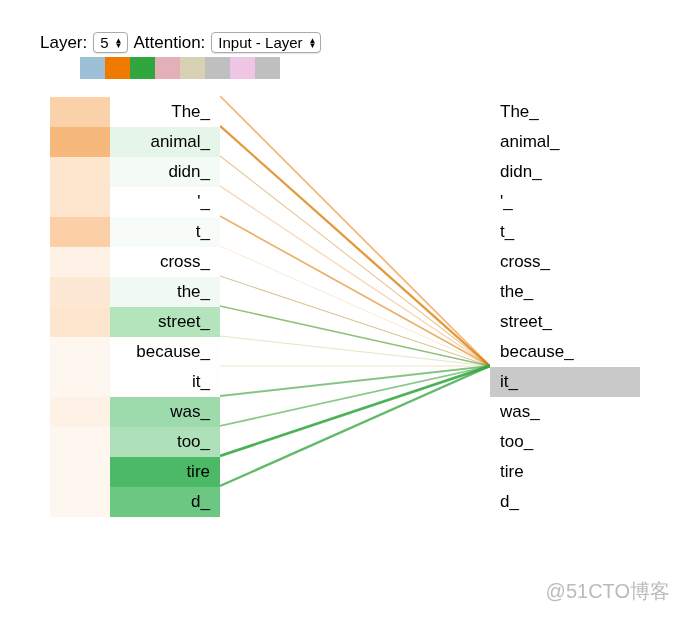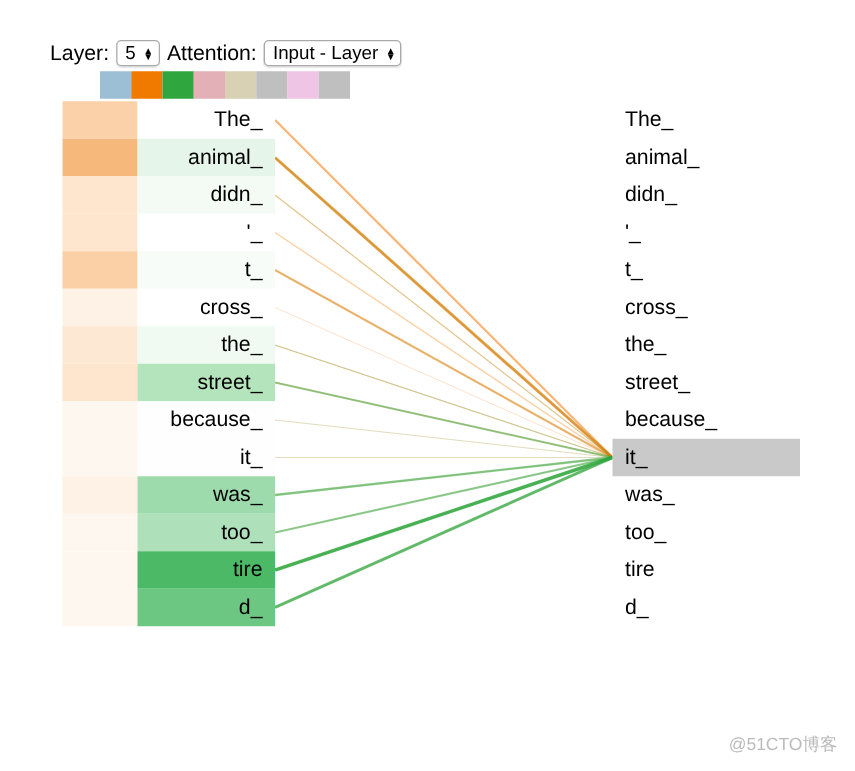--- a/index.html
+++ b/index.html
@@ -53,21 +53,21 @@
     width: 25px;
     height: 22px;
   }
   .viz {
     position: relative;
     margin-top: 2px;
     height: 520px;
   }
   .col {
     position: absolute;
-    top: 0;
+    top: 16px;
   }
   .col-left-bars { left: 30px; width: 60px; }
   .col-left-text { left: 90px; width: 110px; }
   .col-right-text { left: 470px; width: 150px; }
   .row {
     height: 30px;
     line-height: 30px;
     font-size: 17px;
     white-space: nowrap;
   }
@@ -79,21 +79,21 @@
     left: 200px;
     top: 0;
     width: 270px;
     height: 520px;
   }
   .watermark {
     position: absolute;
     right: 14px;
     bottom: 12px;
     color: #bbb;
-    font-size: 14px;
+    font-size: 20px;
   }
 </style>
 </head>
 <body>
 
 <div class="controls">
   <label>Layer:</label>
   <div class="select-wrap">
     <span class="value">5</span>
     <span class="chev">

